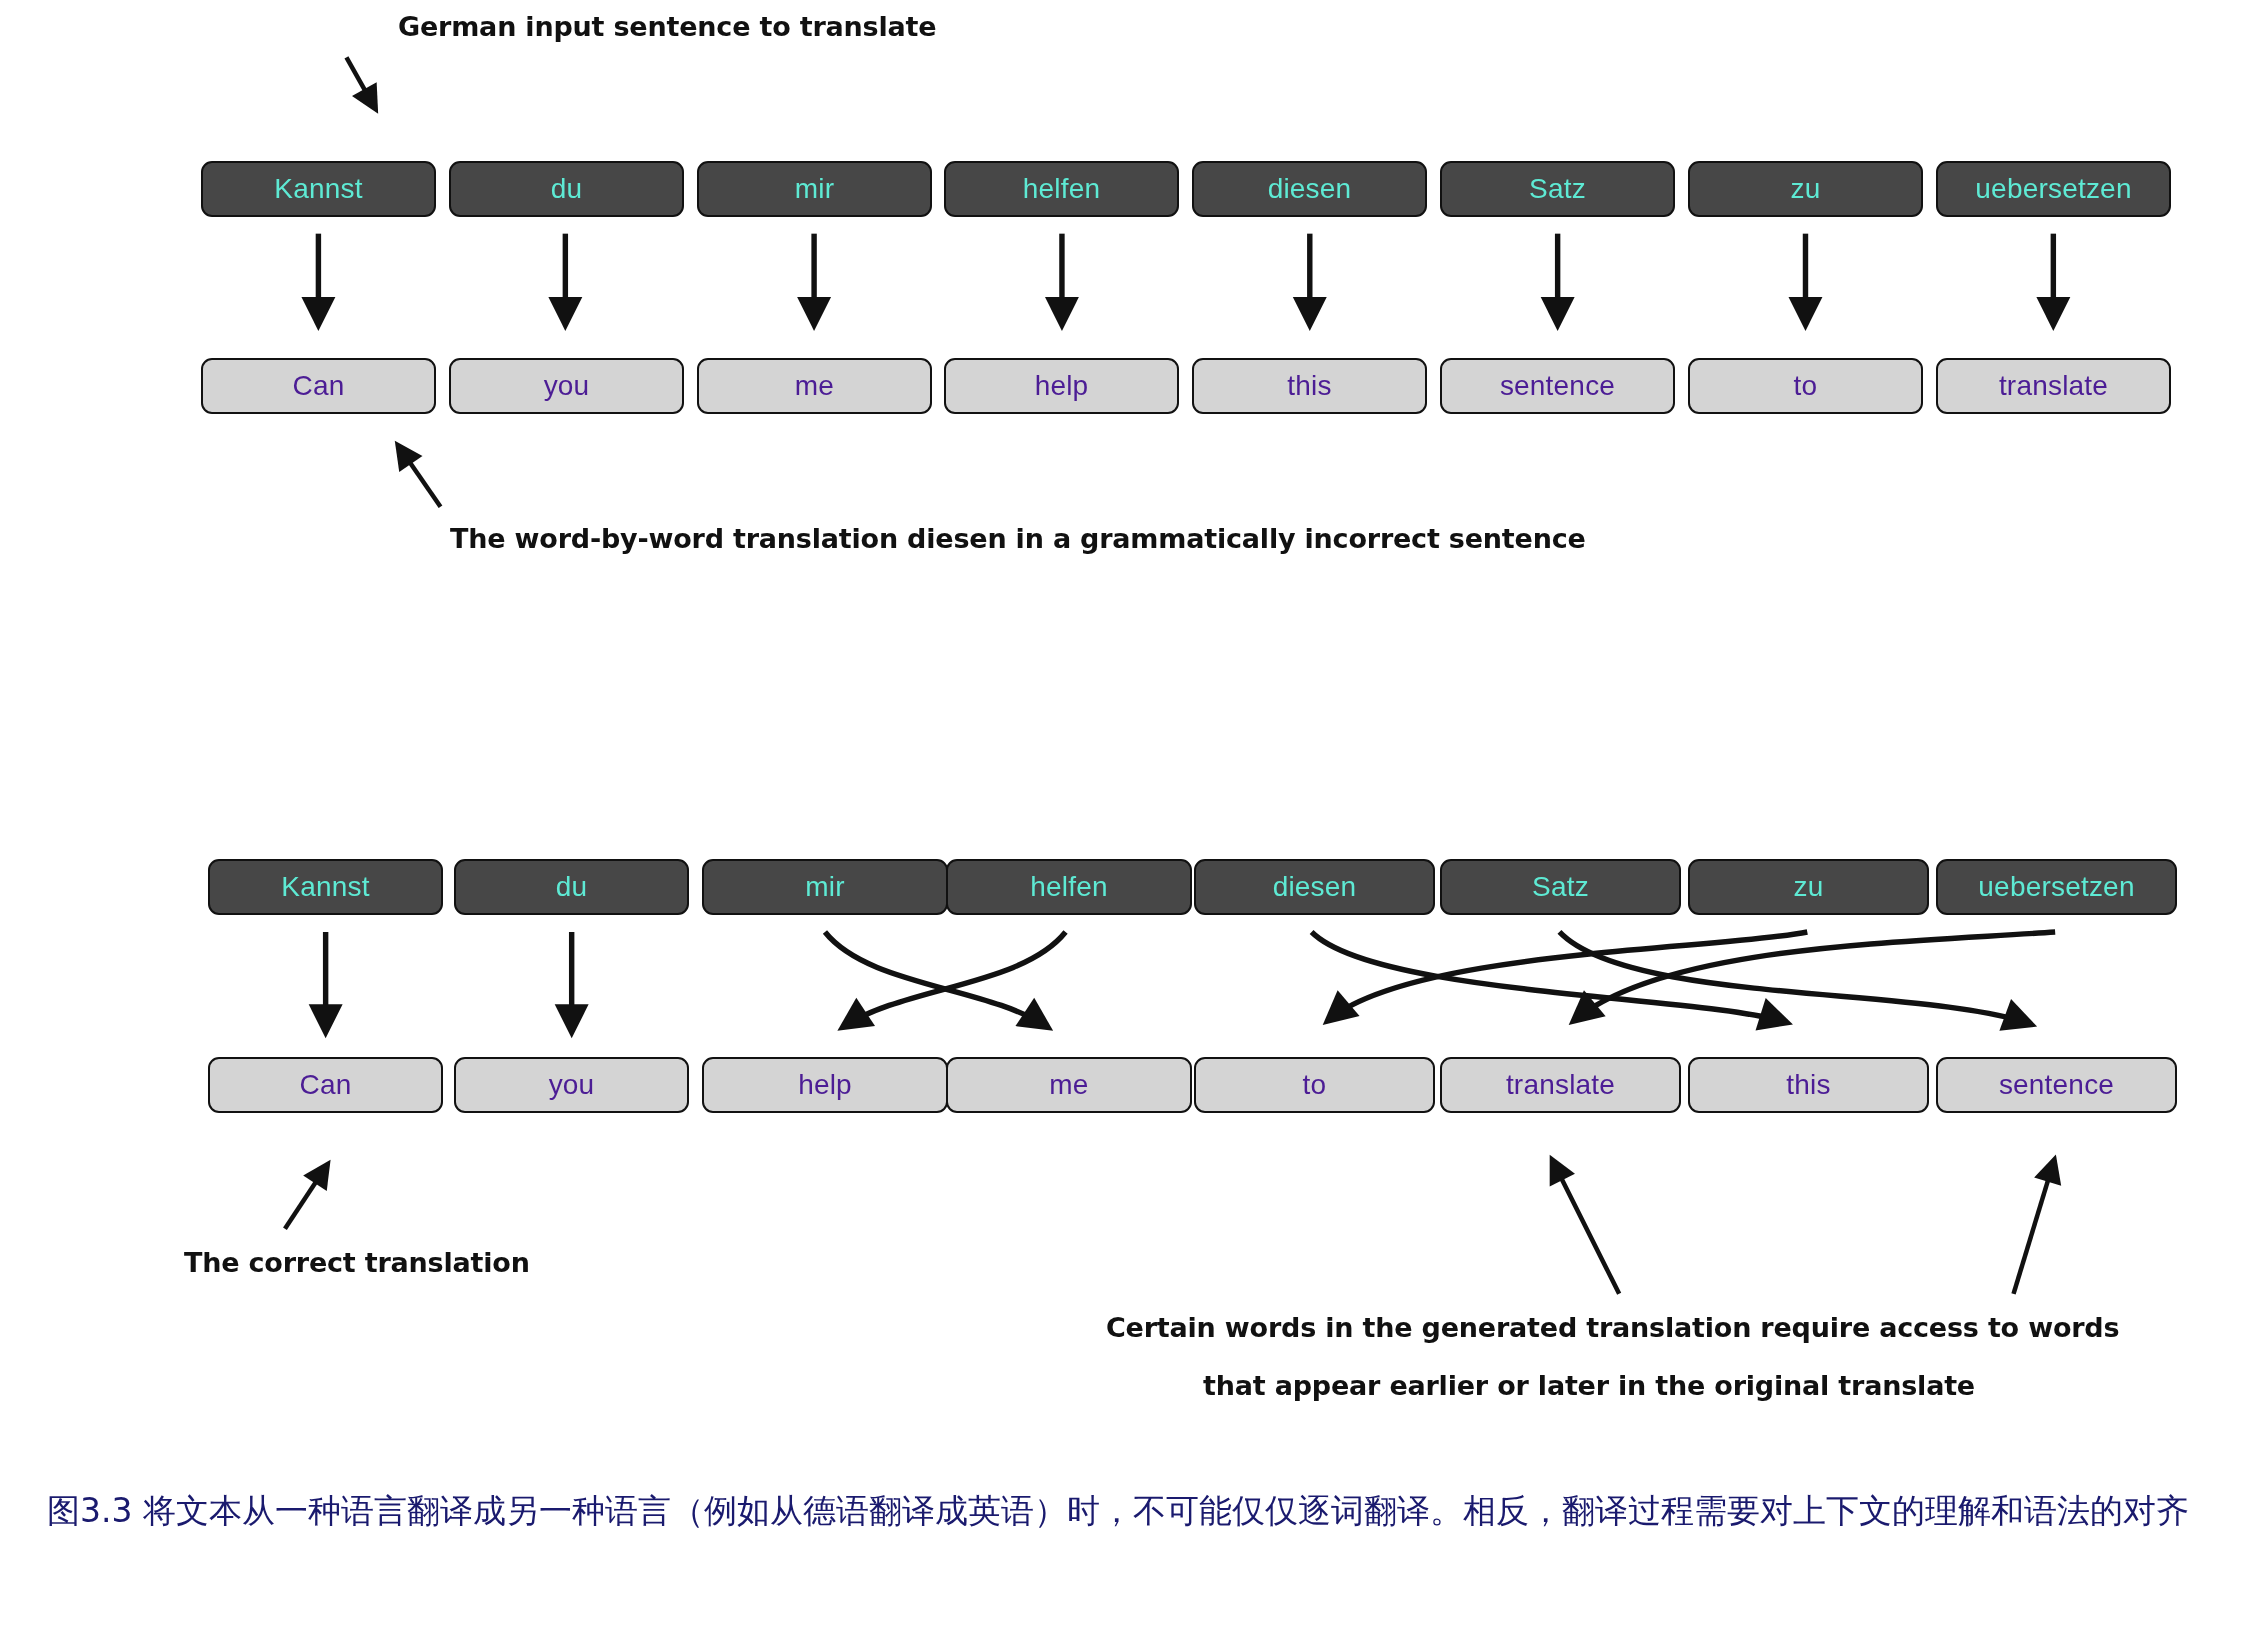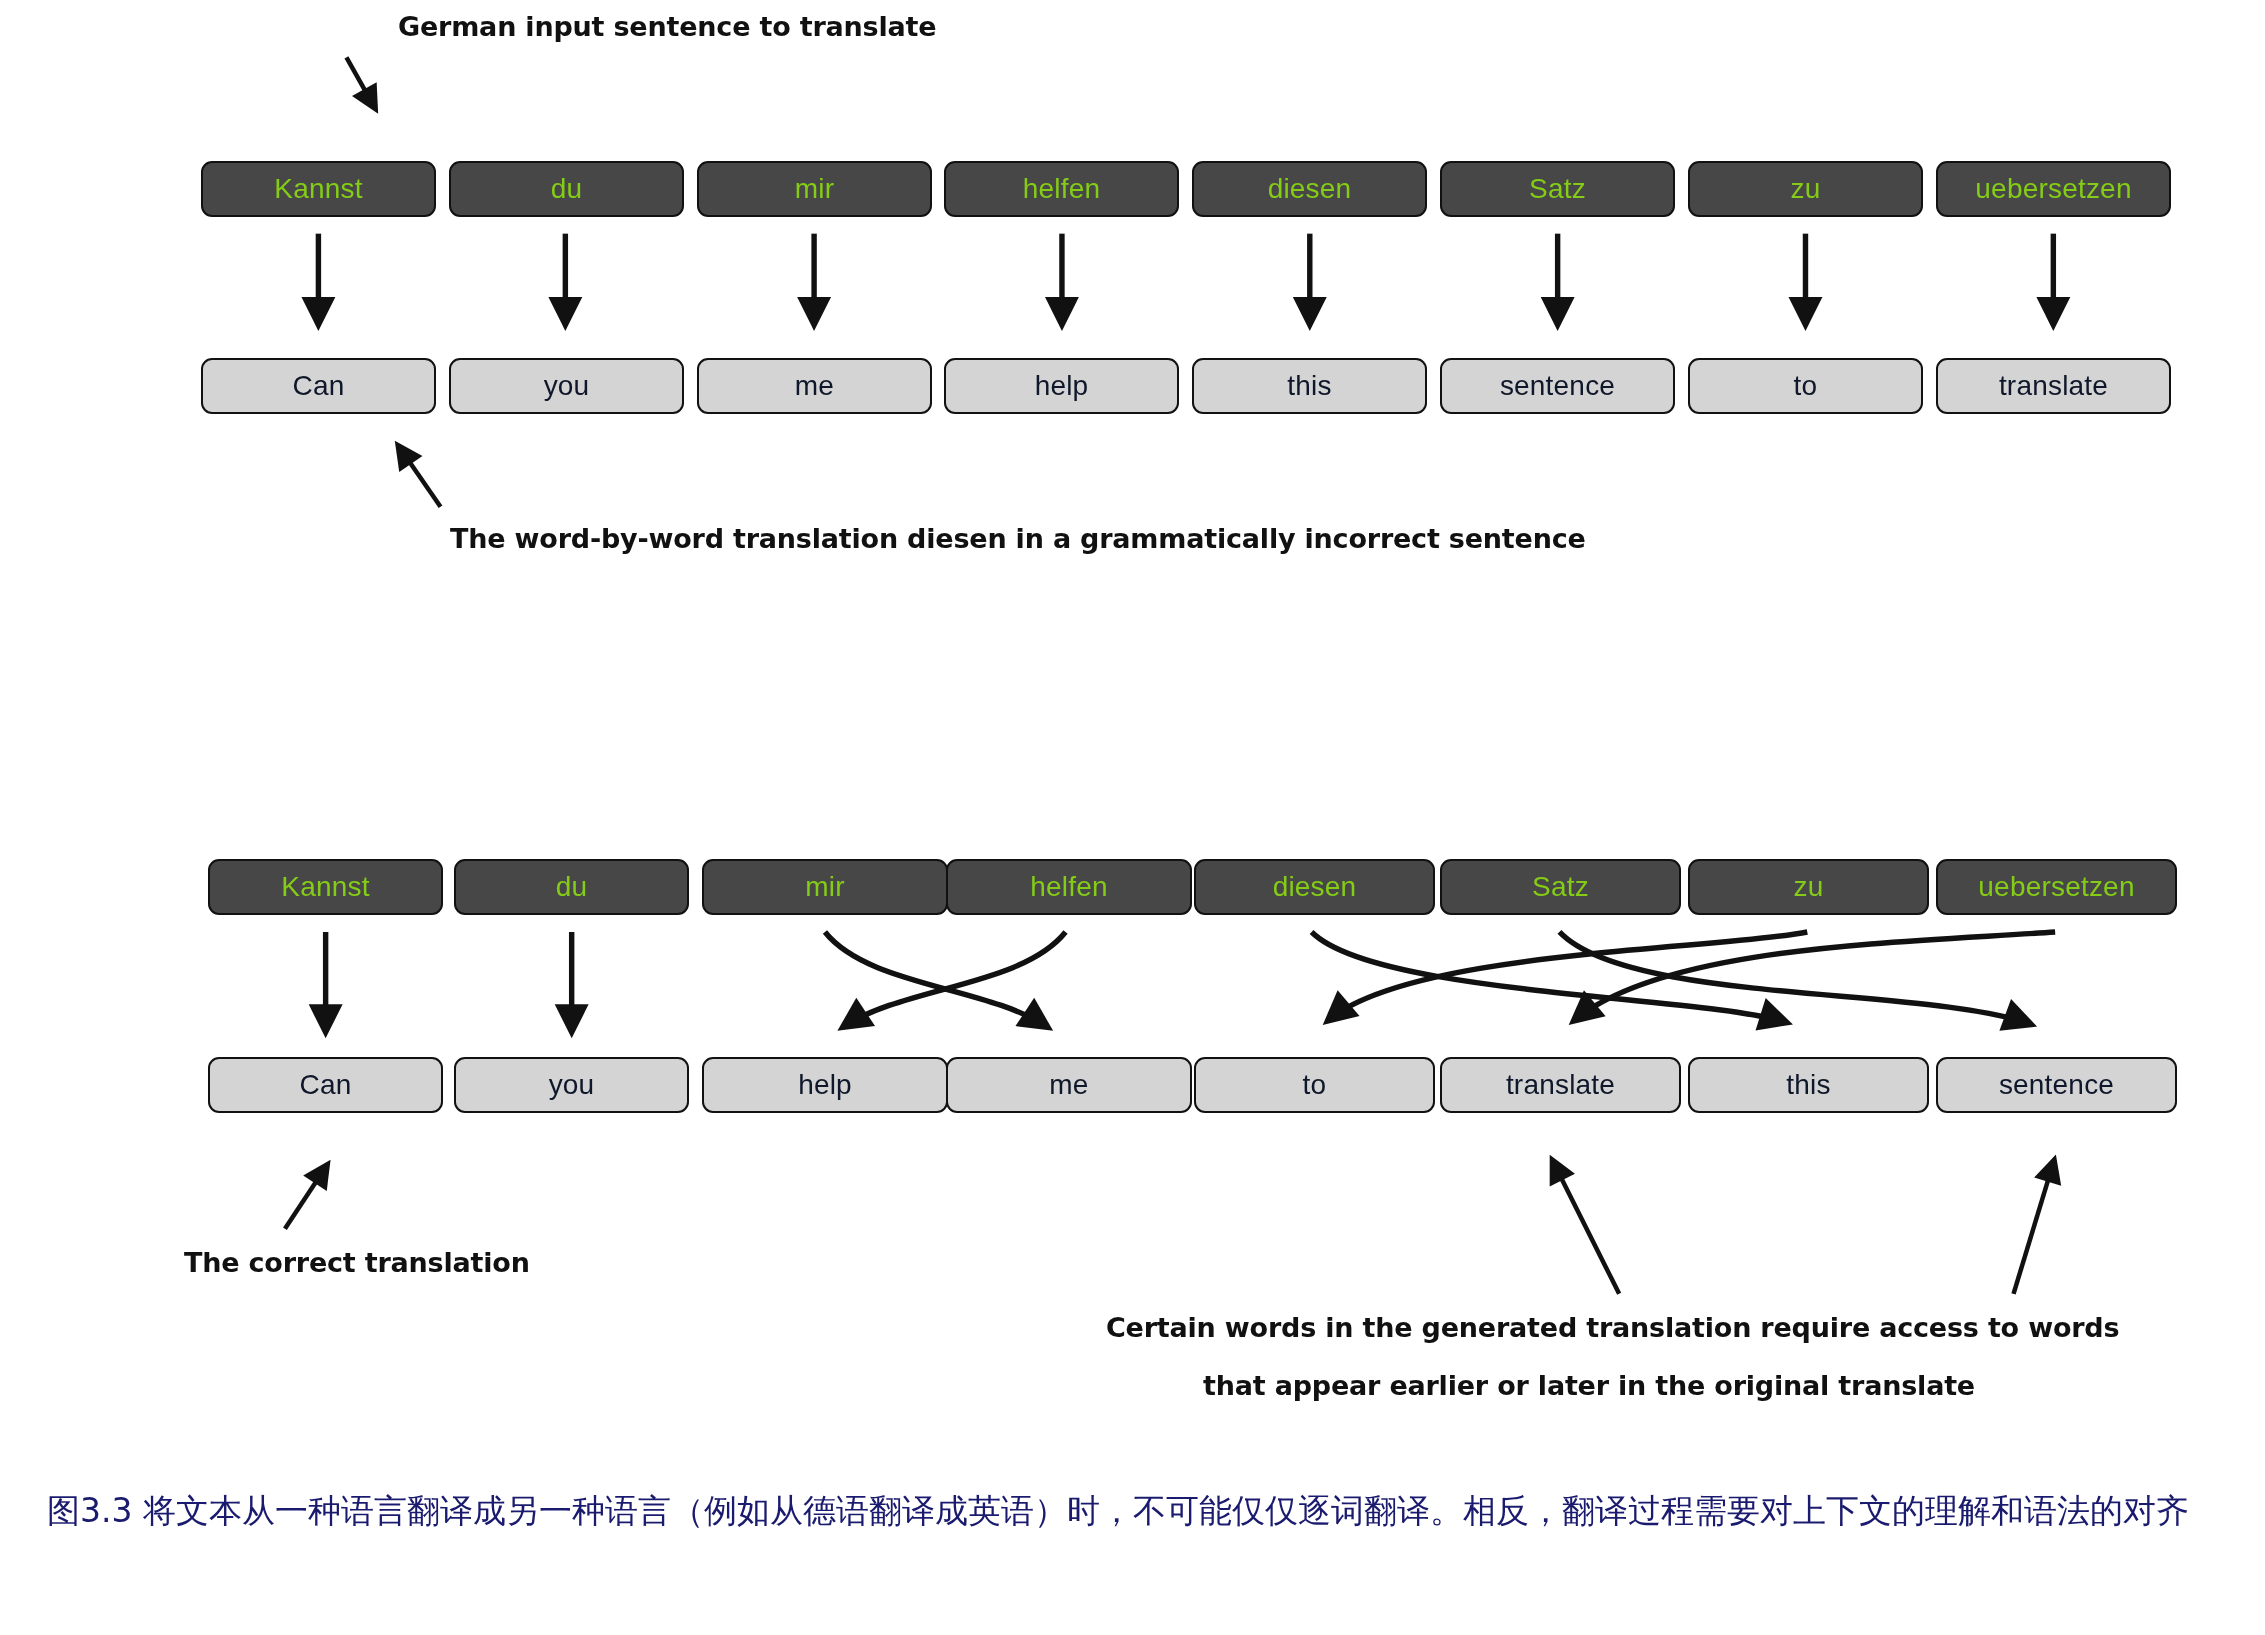--- a/index.html
+++ b/index.html
@@ -31,26 +31,26 @@
     display: flex;
     align-items: center;
     justify-content: center;
     font-size: 28px;
     letter-spacing: 0.2px;
     white-space: nowrap;
   }
   .token.src {
     background: #474747;
     border: 2.7px solid #111111;
-    color: #84cc16;
+    color: #5eead4;
   }
   .token.tgt {
     background: #d4d4d4;
     border: 2.7px solid #111111;
-    color: #0f172a;
+    color: #4c1d95;
   }
 
   
   .annot {
     position: absolute;
     font-family: "DejaVu Sans", sans-serif;
     font-weight: bold;
     font-size: 27px;
     color: #111111;
     white-space: nowrap;

